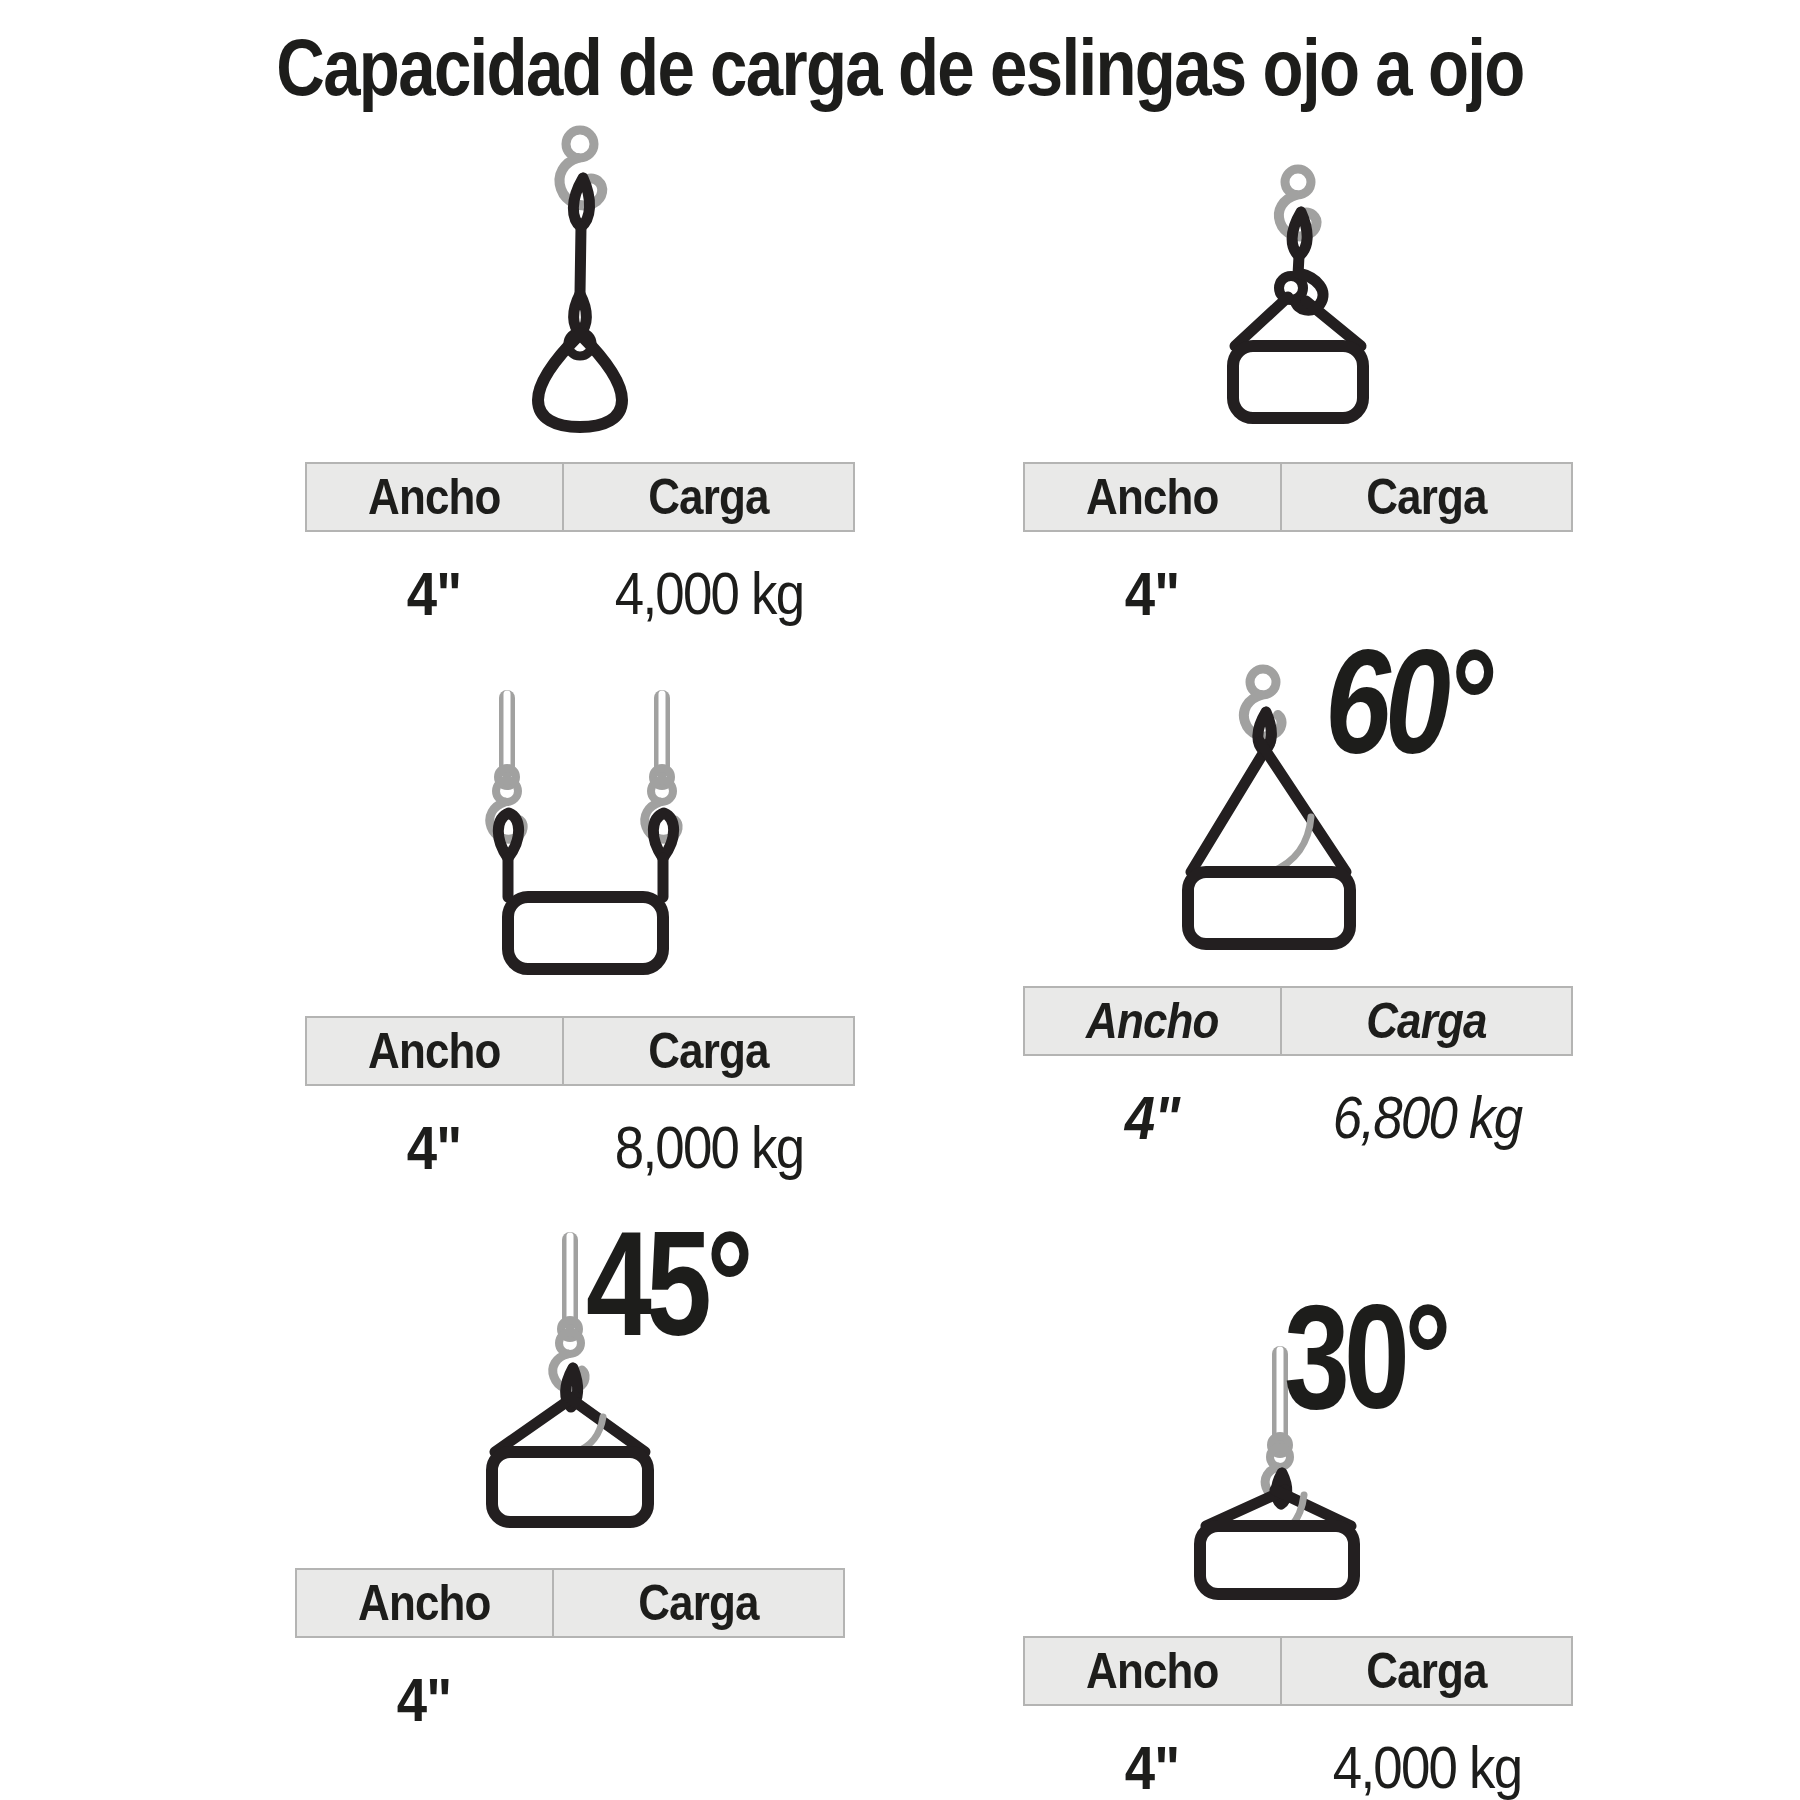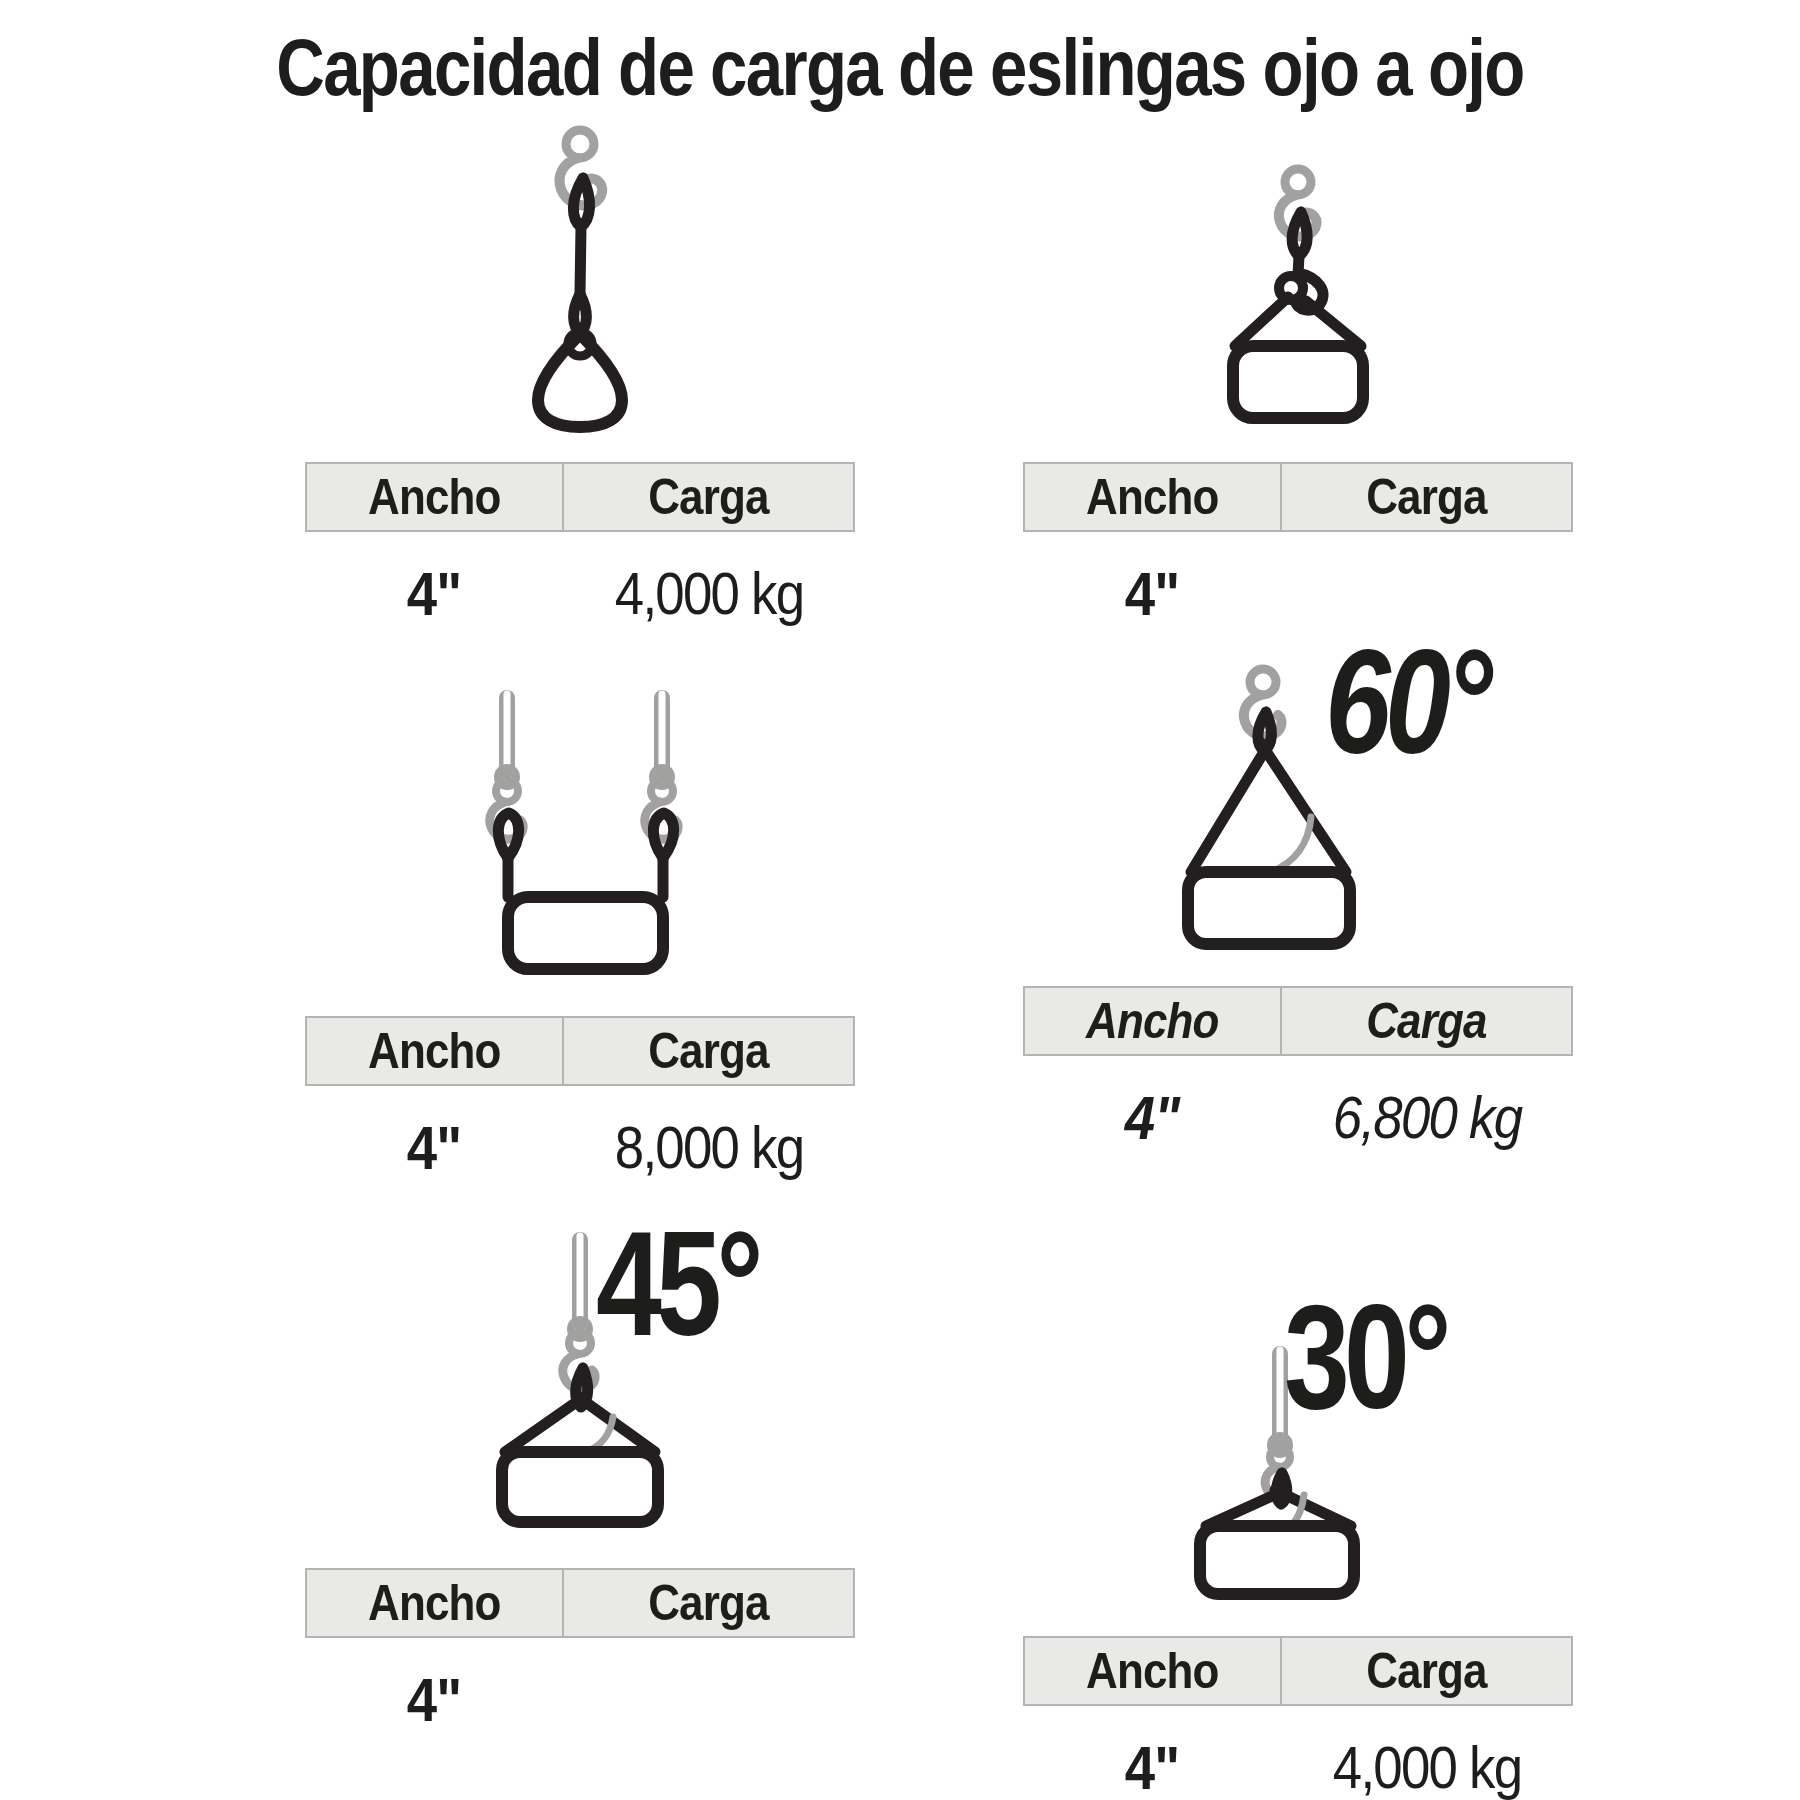--- a/index.html
+++ b/index.html
@@ -43,21 +43,21 @@
     transform:scaleX(0.88);white-space:nowrap;
   }
   .tv.carga span{
     display:inline-block;font-weight:normal;font-size:60px;letter-spacing:-2px;
     transform:scaleX(0.88);white-space:nowrap;
   }
   #p1{left:290px;top:122px;}
   #p2{left:1008px;top:122px;}
   #p3{left:290px;top:610px;}
   #p4{left:1008px;top:580px;font-style:italic;}
-  #p5{left:290px;top:1174px;}
+  #p5{left:280px;top:1174px;}
   #p6{left:1008px;top:1242px;}
 </style>
 </head>
 <body>
 
 <div class="title">Capacidad de carga de eslingas ojo a ojo</div>
 
 <div class="panel" id="p1">
   <div class="figure">
     <svg width="580" height="328" viewBox="0 0 580 328">

